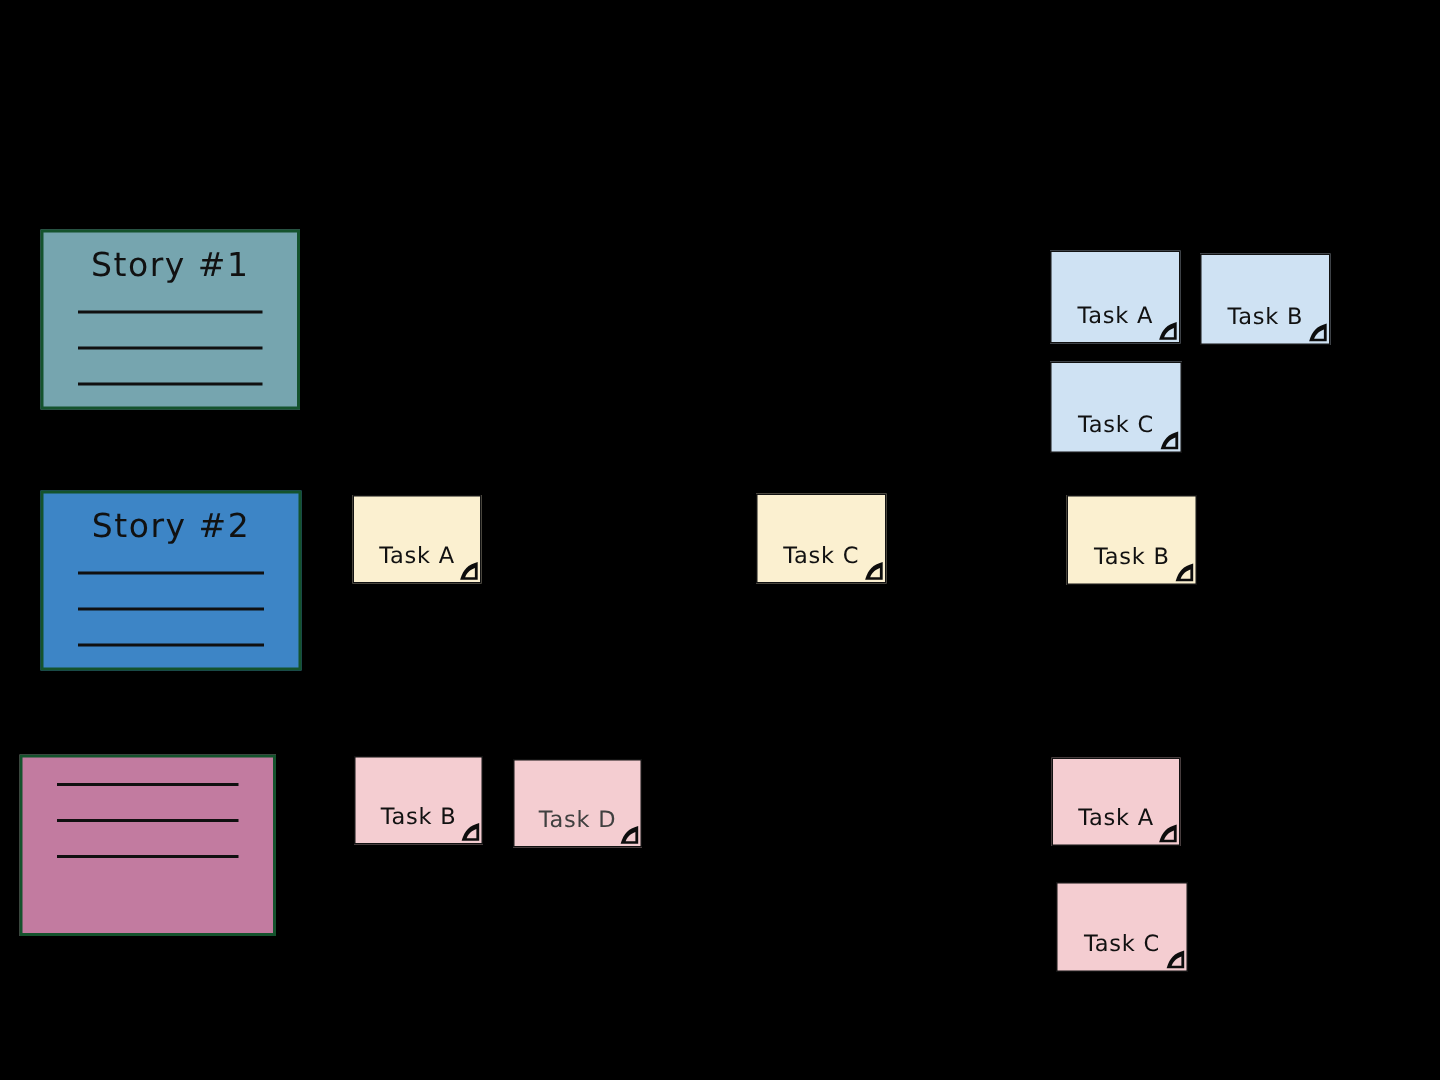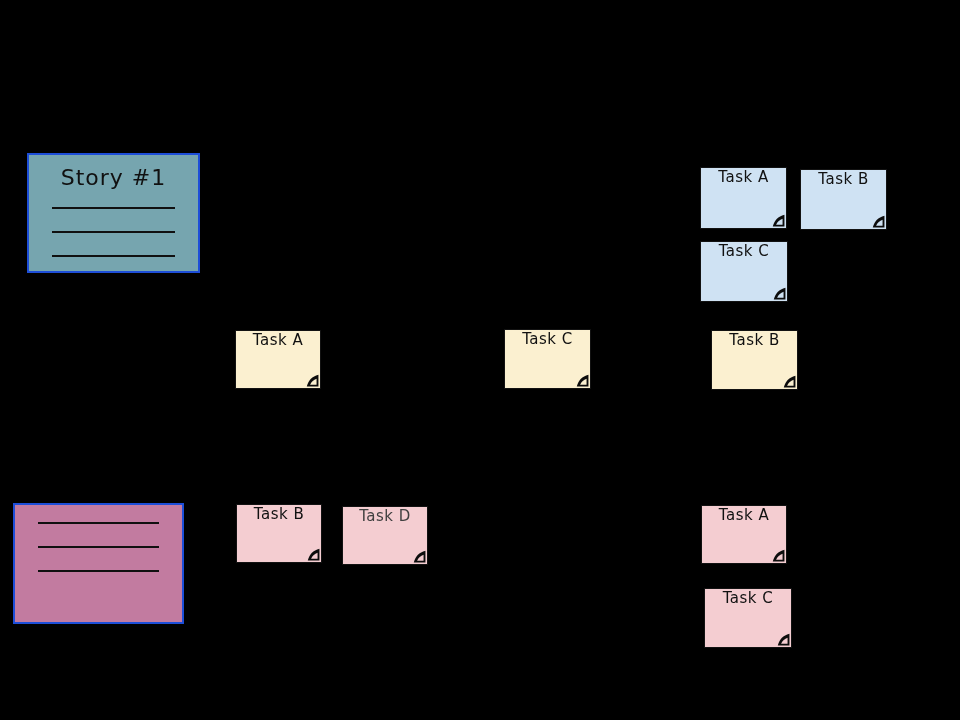--- a/index.html
+++ b/index.html
@@ -13,21 +13,21 @@
     height: 720px;
     background: #000000;
     overflow: hidden;
     font-family: "DejaVu Sans", "Liberation Sans", sans-serif;
   }
 
   
   .story {
     position: absolute;
     box-sizing: border-box;
-    border: 2px solid #1d4ed8;
+    border: 2px solid #14532d;
     cursor: default;
   }
   .story-title {
     margin-top: 10px;
     text-align: center;
     font-size: 22px;
     font-weight: 500;
     letter-spacing: 1px;
     color: #111111;
   }
@@ -40,21 +40,21 @@
   .story-line.first {
     margin-top: 17px;
   }
 
   
   .note {
     position: absolute;
     box-sizing: border-box;
     border: 1.5px solid #121212;
     display: flex;
-    align-items: flex-start;
+    align-items: flex-end;
     justify-content: center;
     cursor: default;
   }
   .note-label {
     font-size: 15px;
     letter-spacing: 0.5px;
     color: #111111;
     padding-bottom: 9px;
   }
   .fold {
@@ -65,20 +65,26 @@
     height: 13px;
     display: block;
   }
 </style>
 </head>
 <body>
 
 <div id="canvas" style="background: rgb(0, 0, 0);">
     <div class="story" style="left: 27px; top: 153px; width: 173px; height: 120px; background: rgb(118, 165, 175);">
     <div class="story-title" style="color: rgb(17, 17, 17);">Story #1</div>
+    <div class="story-line first"></div>
+    <div class="story-line"></div>
+    <div class="story-line"></div>
+  </div>
+    <div class="story" style="left: 27px; top: 327px; width: 174px; height: 120px; background: rgb(61, 133, 198);">
+    <div class="story-title" style="color: rgb(17, 17, 17);">Story #2</div>
     <div class="story-line first"></div>
     <div class="story-line"></div>
     <div class="story-line"></div>
   </div>
     <div class="story" style="left: 13px; top: 503px; width: 171px; height: 121px; background: rgb(194, 123, 160);">
     <div class="story-line first"></div>
     <div class="story-line"></div>
     <div class="story-line"></div>
   </div>
     <div class="note" style="left: 700px; top: 167px; width: 87px; height: 62px; background: rgb(207, 226, 243);">

